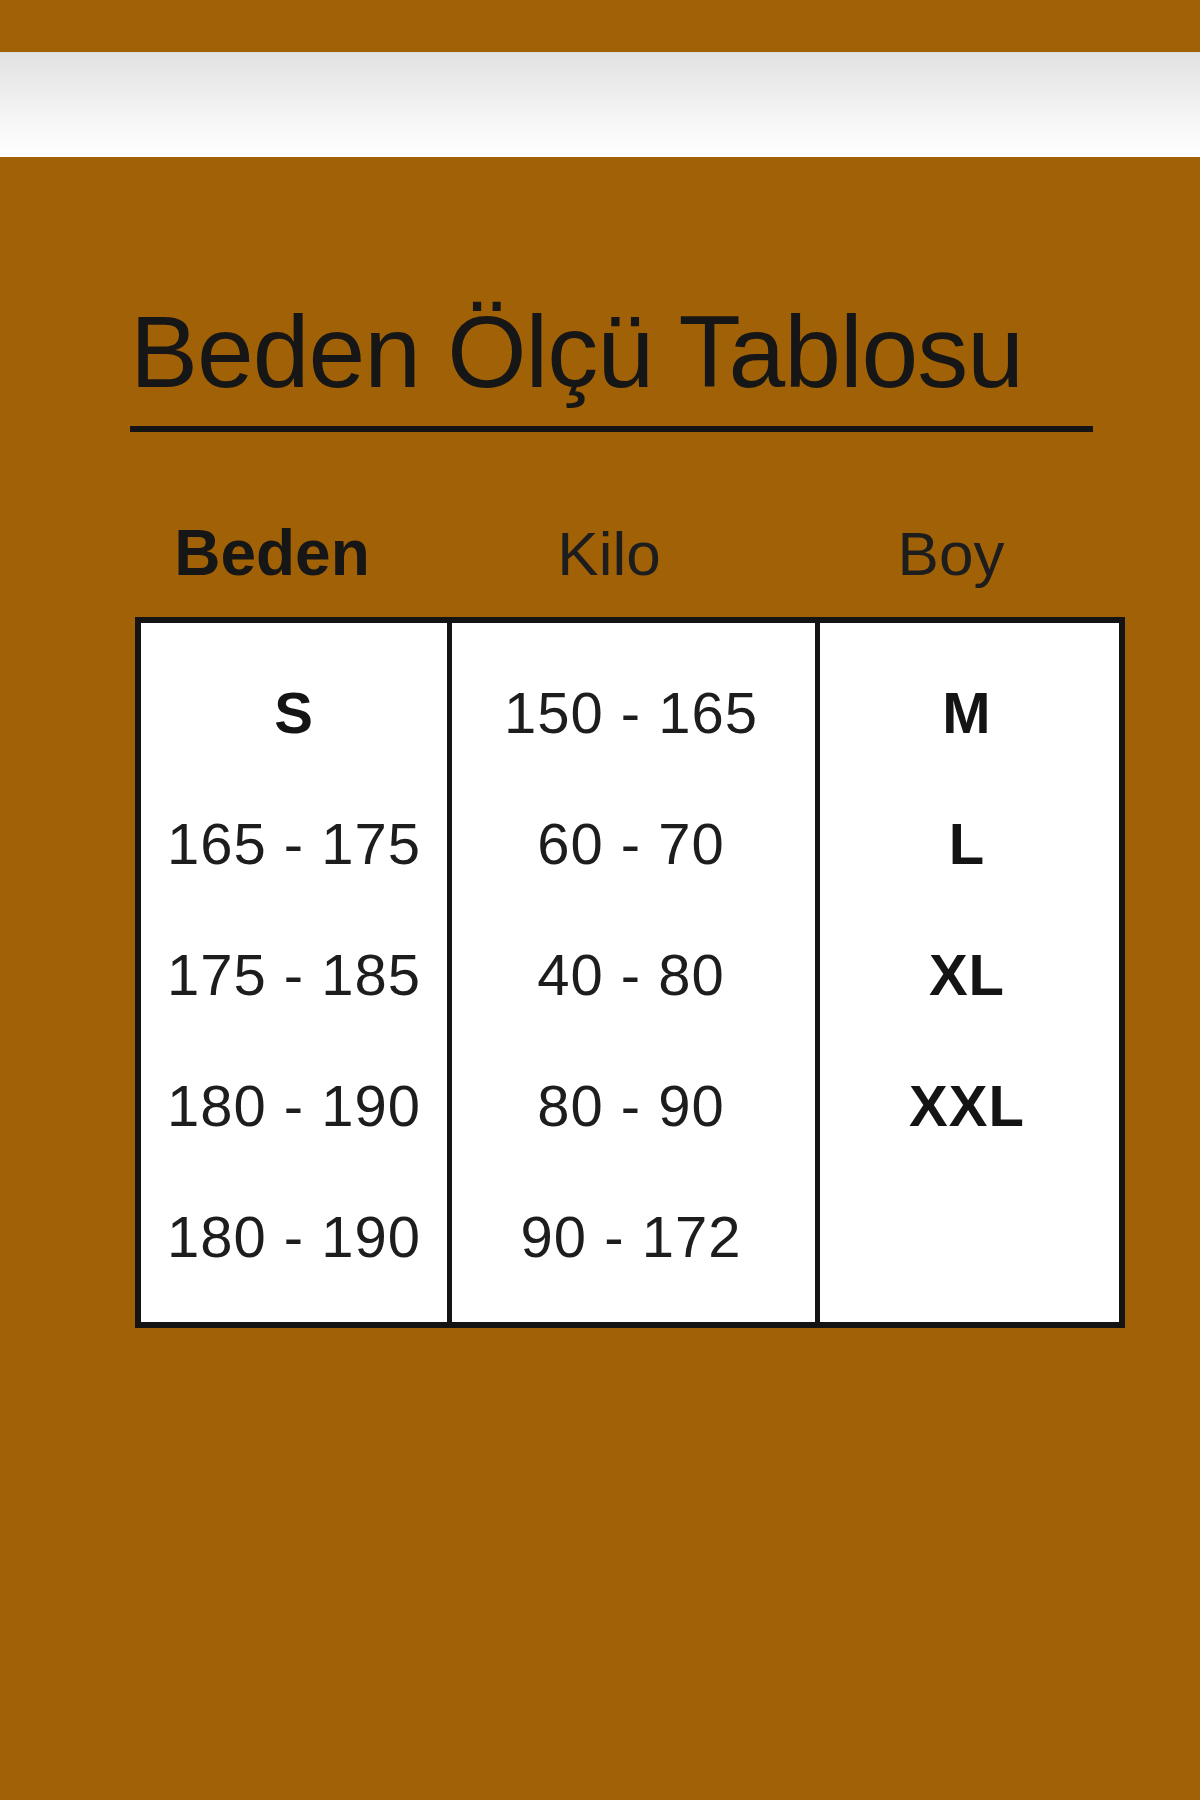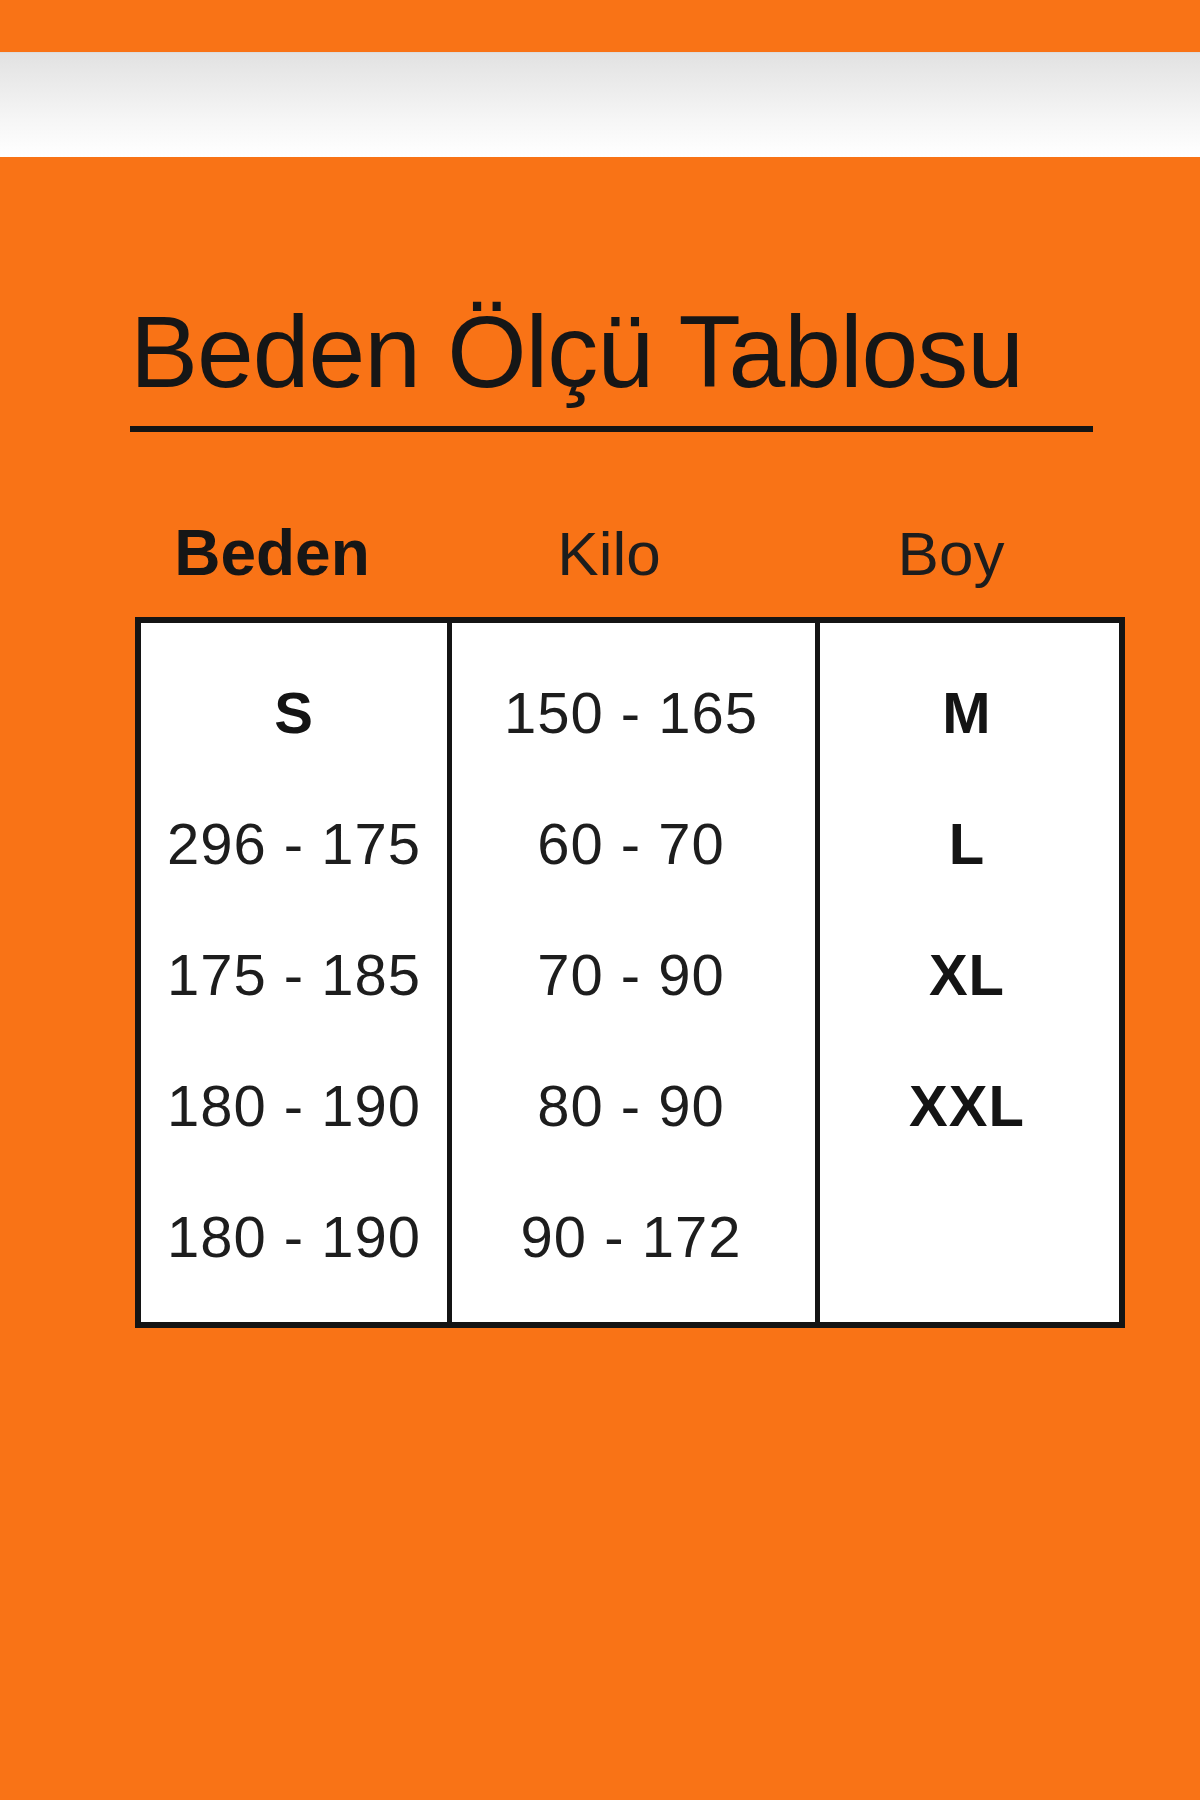--- a/index.html
+++ b/index.html
@@ -4,21 +4,21 @@
 <style>
   html, body {
     margin: 0;
     padding: 0;
     background: #ffffff;
   }
   #canvas {
     position: relative;
     width: 1200px;
     height: 1800px;
-    background: #f97316;
+    background: #a16207;
     font-family: "Liberation Sans", "DejaVu Sans", sans-serif;
     color: #161616;
     overflow: hidden;
   }
 
   
   .top-band {
     position: absolute;
     left: 0;
     top: 52px;
@@ -148,26 +148,26 @@
   <div class="chart-box">
     <div class="v-divider first"></div>
     <div class="v-divider second"></div>
 
     <div class="rows-grid">
 
       <div class="cell cell-size">S</div>
       <div class="cell cell-range">150 - 165</div>
 
       <div class="cell cell-size">M</div>
-      <div class="cell cell-range">296 - 175</div>
+      <div class="cell cell-range">165 - 175</div>
       <div class="cell cell-range">60 - 70</div>
 
       <div class="cell cell-size">L</div>
       <div class="cell cell-range">175 - 185</div>
-      <div class="cell cell-range">70 - 90</div>
+      <div class="cell cell-range">40 - 80</div>
 
       <div class="cell cell-size">XL</div>
       <div class="cell cell-range">180 - 190</div>
       <div class="cell cell-range">80 - 90</div>
 
       <div class="cell cell-size">XXL</div>
       <div class="cell cell-range">180 - 190</div>
       <div class="cell cell-range">90 - 172</div>
 
     </div>

